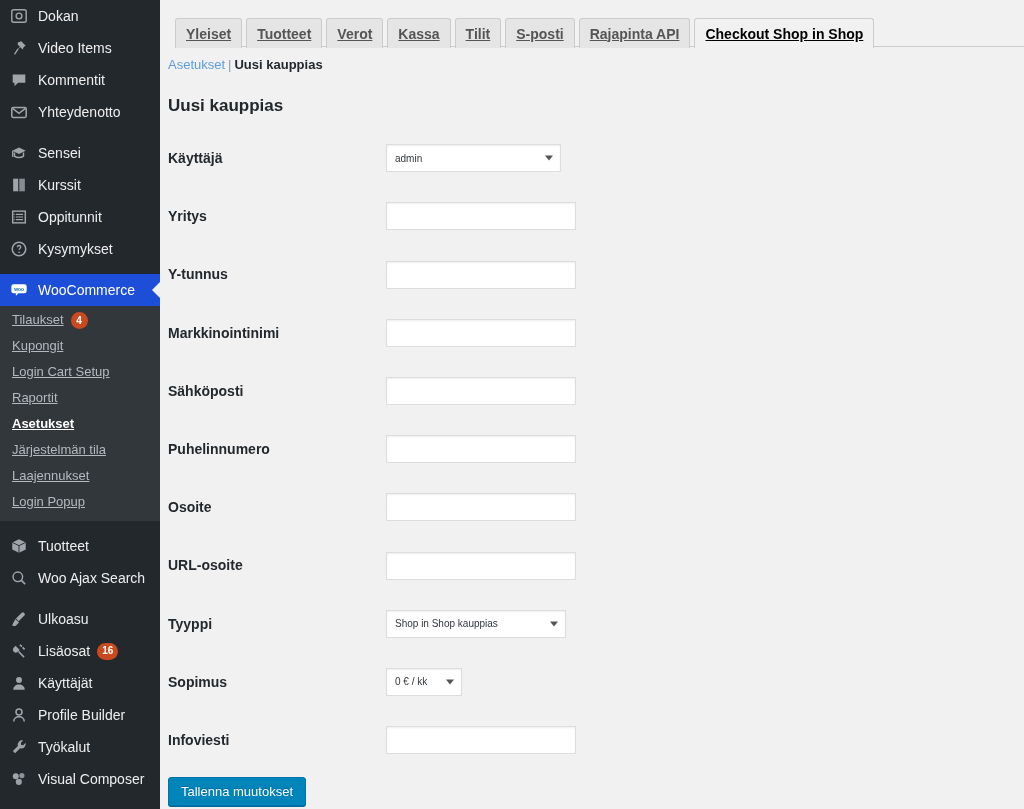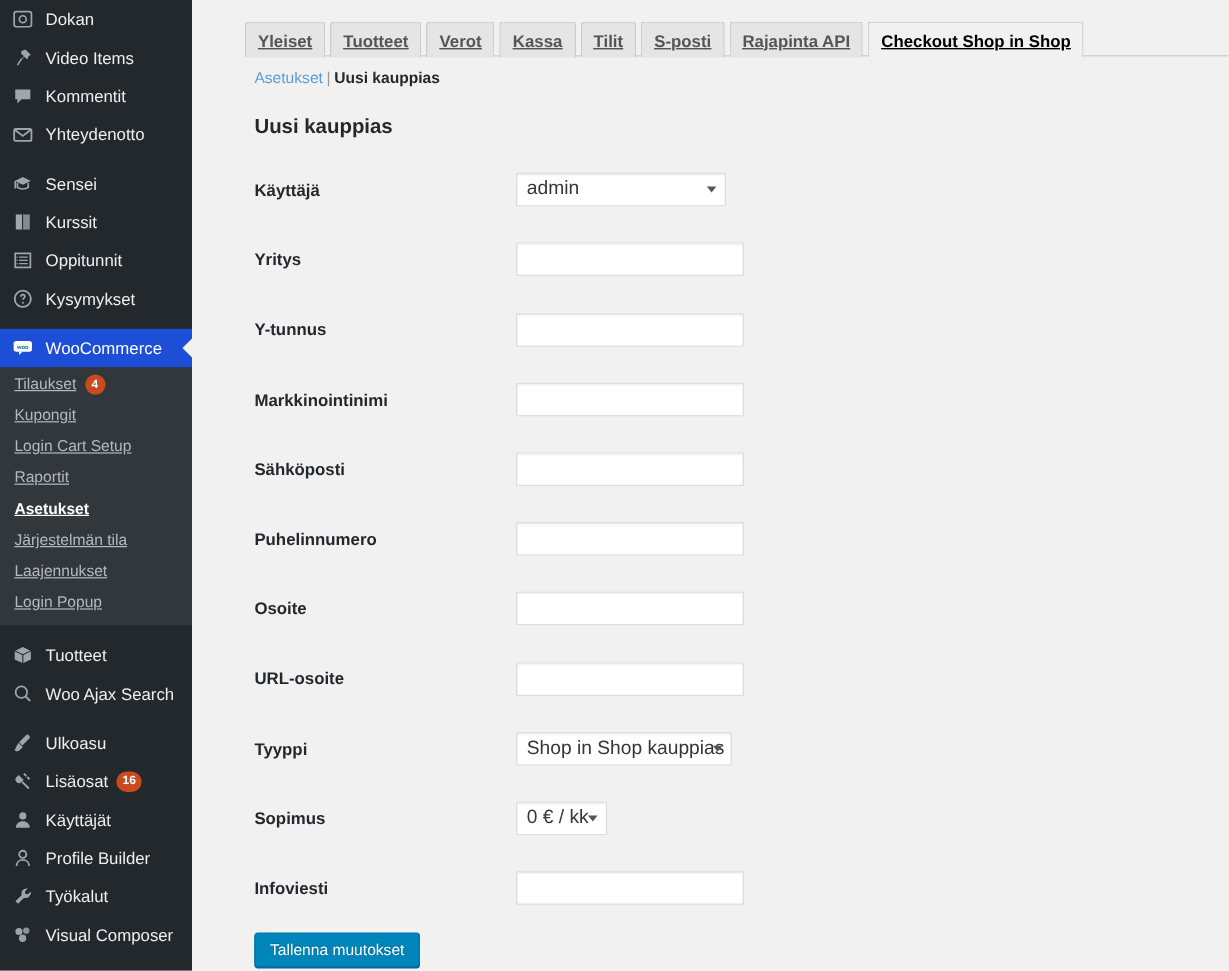--- a/index.html
+++ b/index.html
@@ -4,21 +4,21 @@
 <style>
   * { box-sizing: border-box; }
   html, body {
     margin: 0; padding: 0;
     width: 1024px; height: 809px;
     overflow: hidden;
     background: #f1f1f1;
     font-family: "Liberation Sans", sans-serif;
     -webkit-font-smoothing: antialiased;
   }
-  #page { position: relative; width: 1024px; height: 809px; display: flex; gap: 44px; }
+  #page { position: relative; width: 1024px; height: 809px; display: flex; }
 
   
   #sidebar {
     width: 160px; min-width: 160px; height: 809px;
     background: #23282d;
     color: #eee;
     font-size: 14px;
     overflow: hidden;
     position: relative;
   }
@@ -84,22 +84,22 @@
   #main {
     flex: 1; height: 809px;
     background: #f1f1f1;
     position: relative;
     overflow: hidden;
   }
   
   #tab-strip {
     position: relative;
     height: 47px;
+    padding-left: 15px;
     margin-right: 0;
-    text-decoration: underline;
   }
   #tab-strip .tabs-inner {
     display: flex; align-items: flex-end;
     height: 47px;
     position: relative;
     z-index: 2;
   }
   .tab {
     display: inline-flex; align-items: center;
     height: 30px;
@@ -199,21 +199,21 @@
     height: 28px;
     background: #fff;
     border: 1px solid #ddd;
     box-shadow: 0 1px 2px rgba(0,0,0,0.07) inset;
     vertical-align: middle;
   }
   .sel-wrap .sel-text {
     display: inline-flex; align-items: center;
     height: 26px;
     padding: 0 26px 0 8px;
-    font-size: 16px;
+    font-size: 10px;
     color: #32373c;
     white-space: nowrap;
   }
   .sel-wrap .sel-caret {
     position: absolute; right: 7px; top: 50%;
     transform: translateY(-50%);
     width: 0; height: 0;
     border-left: 4px solid transparent;
     border-right: 4px solid transparent;
     border-top: 5px solid #555;

